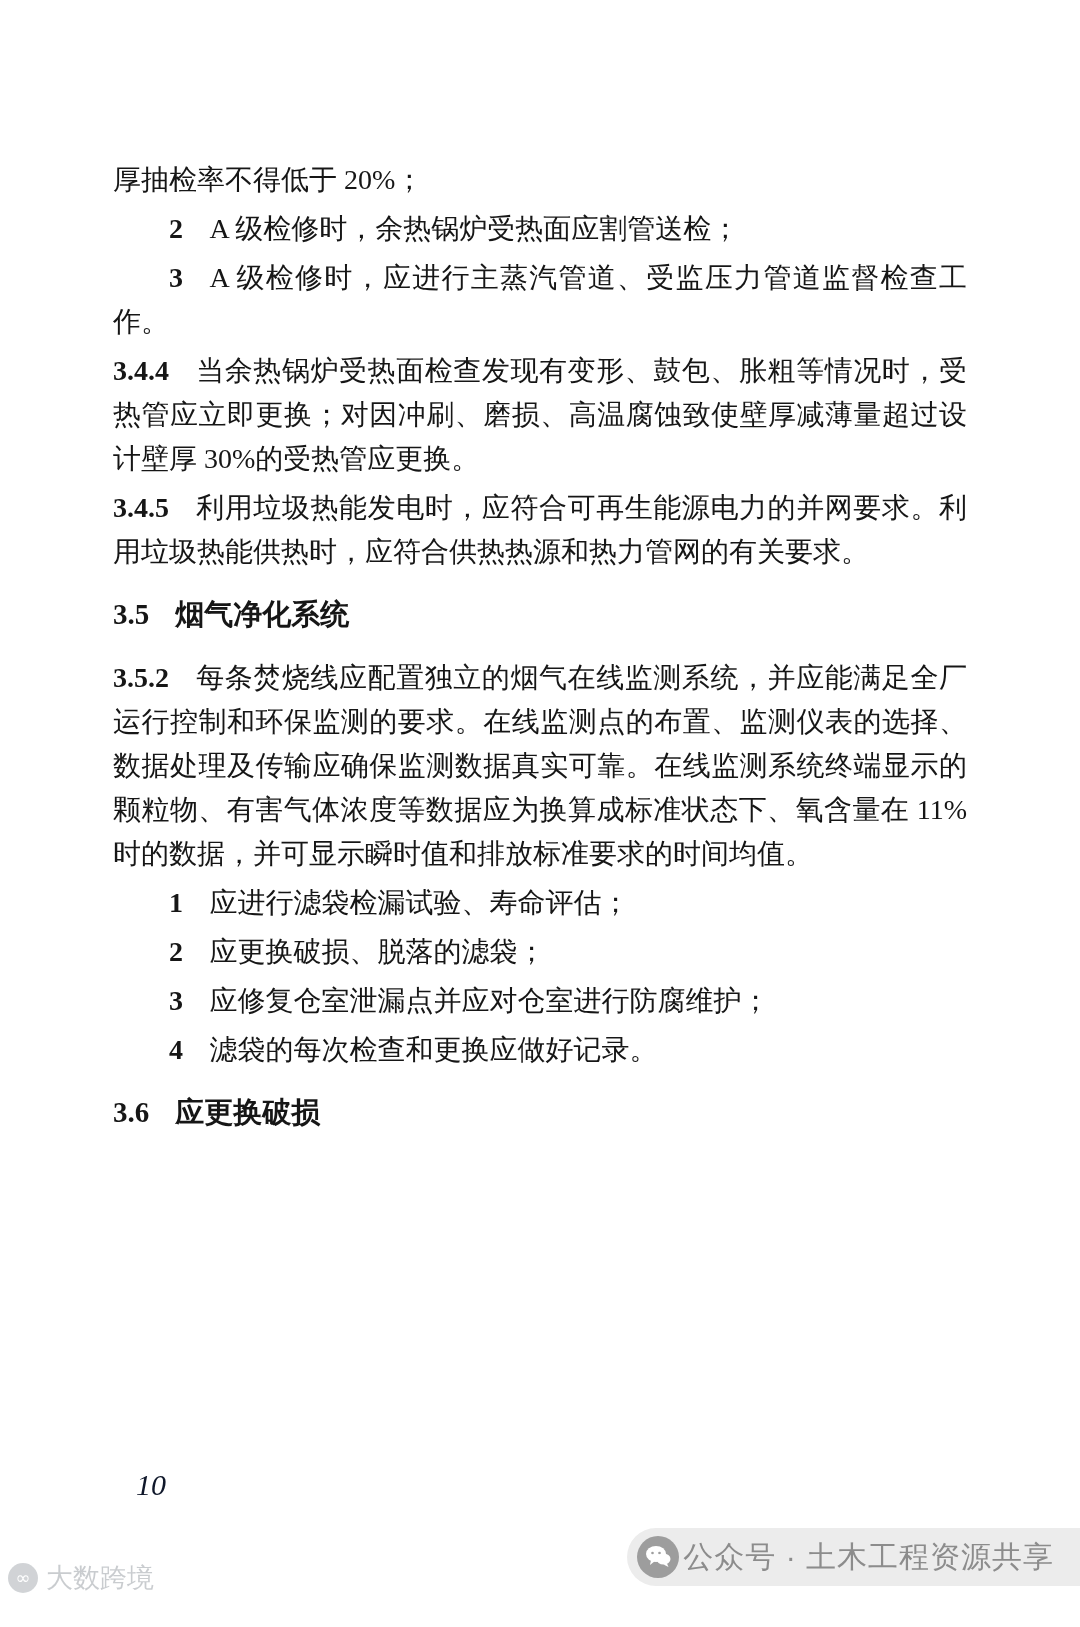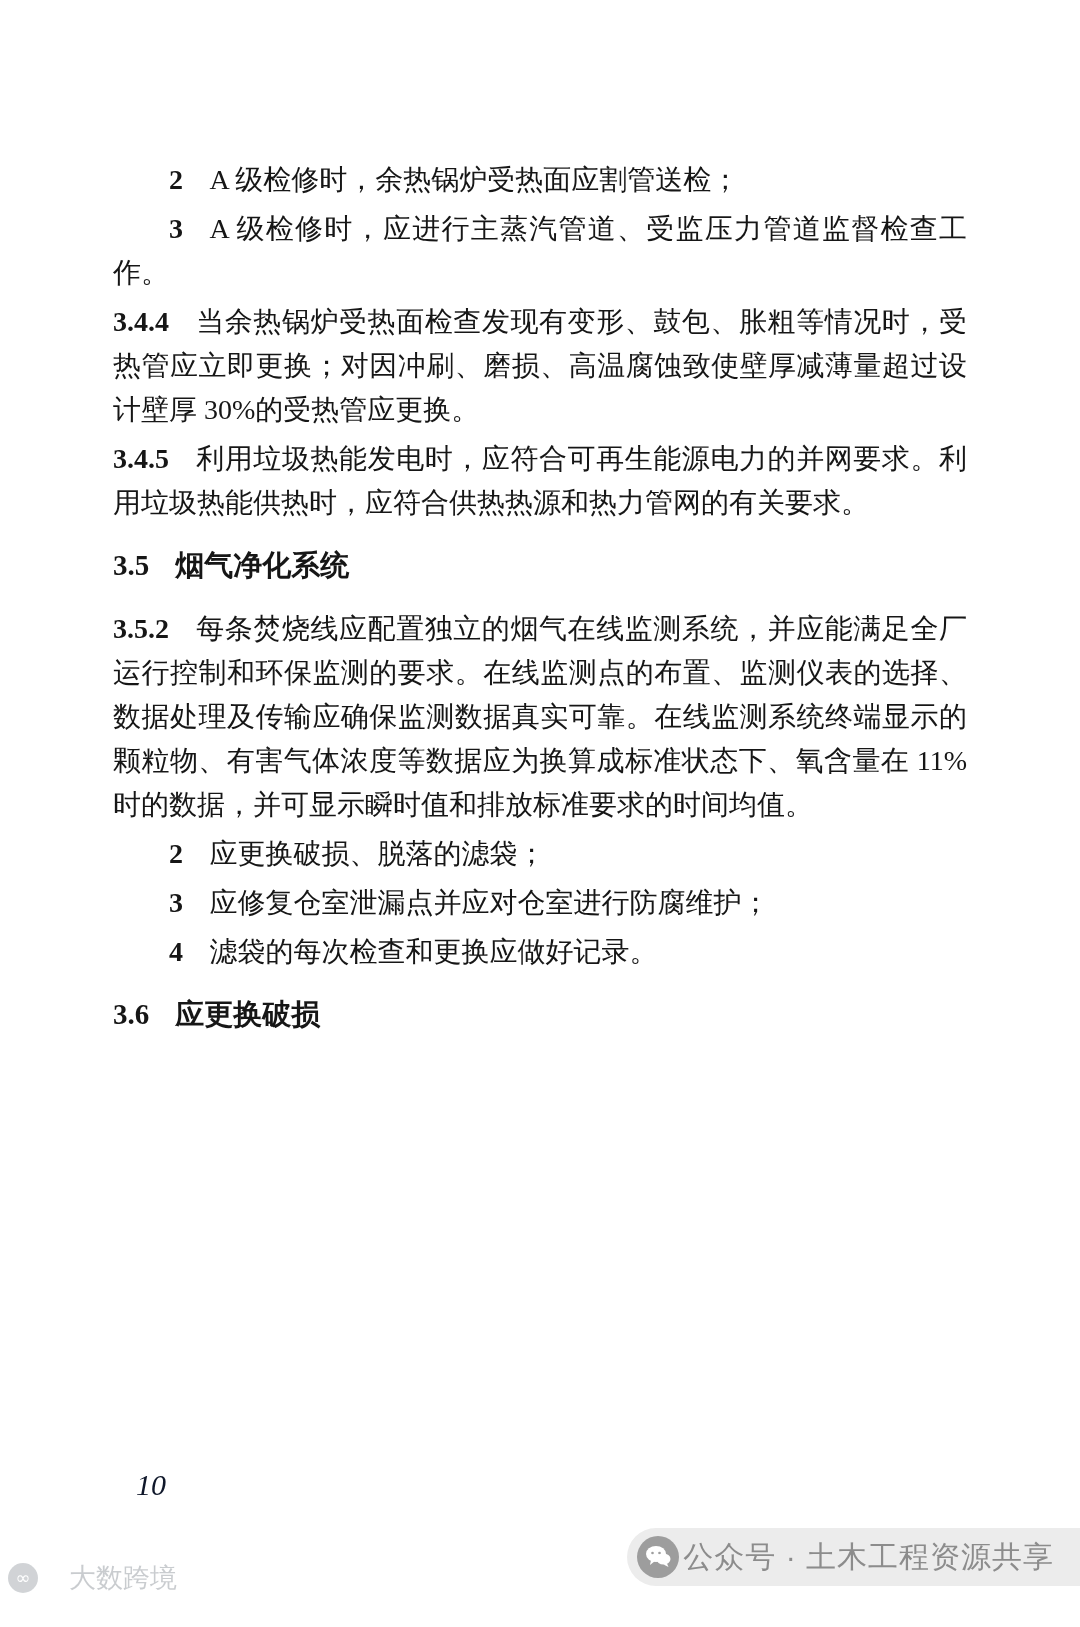--- a/index.html
+++ b/index.html
@@ -98,30 +98,30 @@
     font-size: 18px;
     line-height: 30px;
     text-align: center;
     flex: 0 0 auto;
   }
   .corner-text {
     font-family: "Liberation Sans", "DejaVu Sans", sans-serif;
     font-size: 27px;
     color: #8a9097;
     white-space: nowrap;
-    margin-left: 23px;
   }
 </style>
 </head>
 <body>
 
 <div class="page">
 
   <div class="content">
 
+    <p class="para">厚抽检率不得低于 20%；</p>
 
     <p class="para indent">
       <b class="cnum">2</b><span>A 级检修时，余热锅炉受热面应割管送检；</span>
     </p>
 
     <p class="para indent">
       <b class="cnum">3</b><span>A 级检修时，应进行主蒸汽管道、受监压力管道监督检查工作。</span>
     </p>
 
     <p class="para">
@@ -135,20 +135,23 @@
     <p class="para section">
       <span>3.5</span><span class="stitle">烟气净化系统</span>
     </p>
 
 
     <p class="para">
       <b class="cnum">3.5.2</b><span>每条焚烧线应配置独立的烟气在线监测系统，并应能满足全厂运行控制和环保监测的要求。在线监测点的布置、监测仪表的选择、数据处理及传输应确保监测数据真实可靠。在线监测系统终端显示的颗粒物、有害气体浓度等数据应为换算成标准状态下、氧含量在 11%时的数据，并可显示瞬时值和排放标准要求的时间均值。</span>
     </p>
 
 
+    <p class="para indent">
+      <b class="cnum">1</b><span>应进行滤袋检漏试验、寿命评估；</span>
+    </p>
 
     <p class="para indent">
       <b class="cnum">2</b><span>应更换破损、脱落的滤袋；</span>
     </p>
 
     <p class="para indent">
       <b class="cnum">3</b><span>应修复仓室泄漏点并应对仓室进行防腐维护；</span>
     </p>
 
     <p class="para indent">

